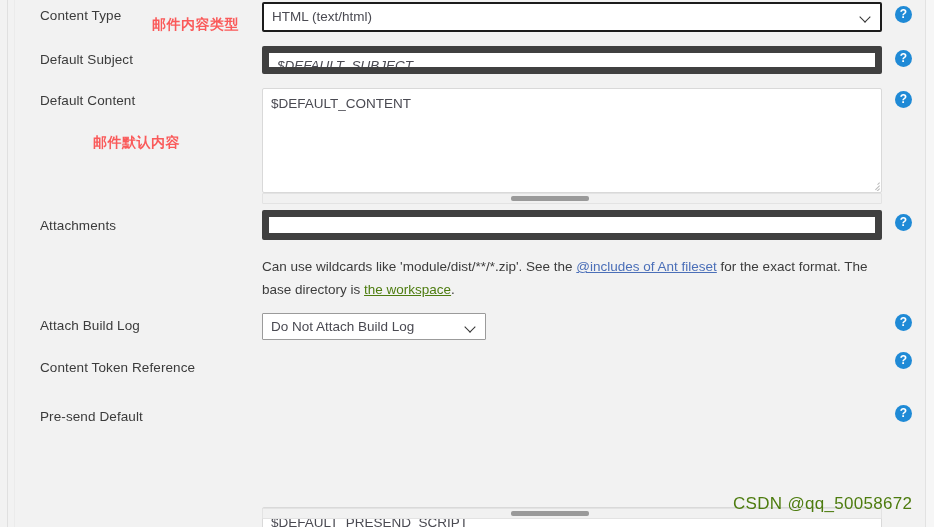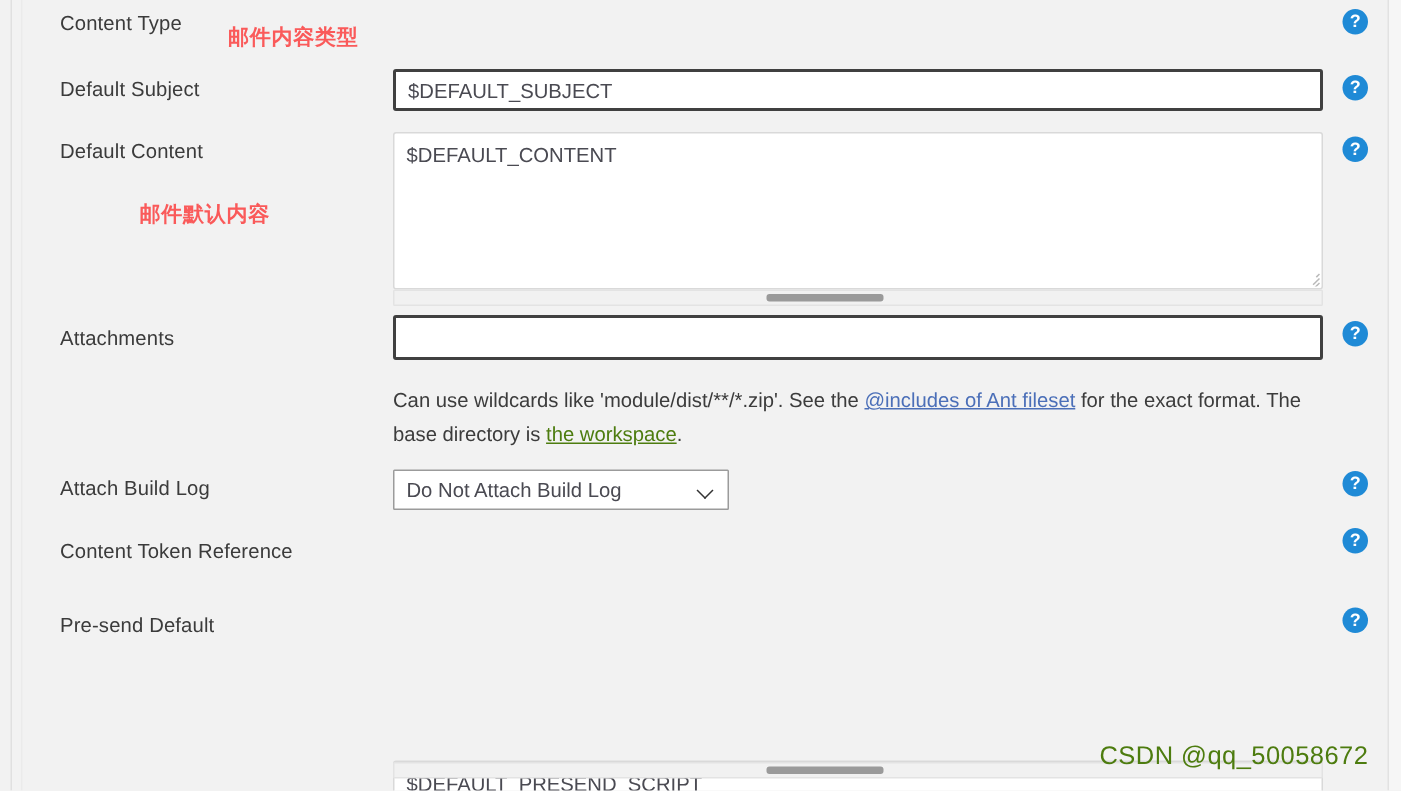--- a/index.html
+++ b/index.html
@@ -75,26 +75,27 @@
   .field {
     position: absolute;
     box-sizing: border-box;
     background: #ffffff;
     font-family: "Liberation Sans", sans-serif;
     font-size: 13.5px;
     color: #4a4a52;
   }
 
   .text-input {
-    border: 2px solid #404040;
+    border: 7px solid #404040;
     border-radius: 2px;
     padding: 4px 8px;
     line-height: 18px;
     overflow: hidden;
     white-space: nowrap;
+    font-style: italic;
   }
 
   .select-focus {
     border: 2px solid #1c1c1c;
     border-radius: 2px;
     padding: 4px 8px;
     line-height: 18px;
     display: flex;
     align-items: center;
   }
@@ -213,20 +214,24 @@
 
   <div class="rail-left"></div>
   <div class="rail-left2"></div>
   <div class="rail-right"></div>
   <div class="gutter-right"></div>
 
   <div class="label" style="left:40px; top:8px;">Content Type</div>
 
   <div class="cn-note" style="left:152px; top:16px;">邮件内容类型</div>
 
+  <div class="field select-focus" style="left:262px; top:2px; width:620px; height:30px;">
+    <span class="sel-text">HTML (text/html)</span>
+    <span class="chev"></span>
+  </div>
 
   <div class="help" style="left:895px; top:6px;">?</div>
 
   <div class="label" style="left:40px; top:52px;">Default Subject</div>
 
   <div class="field text-input" style="left:262px; top:46px; width:620px; height:28px;">$DEFAULT_SUBJECT</div>
 
   <div class="help" style="left:895px; top:50px;">?</div>
 
   <div class="label" style="left:40px; top:93px;">Default Content</div>

